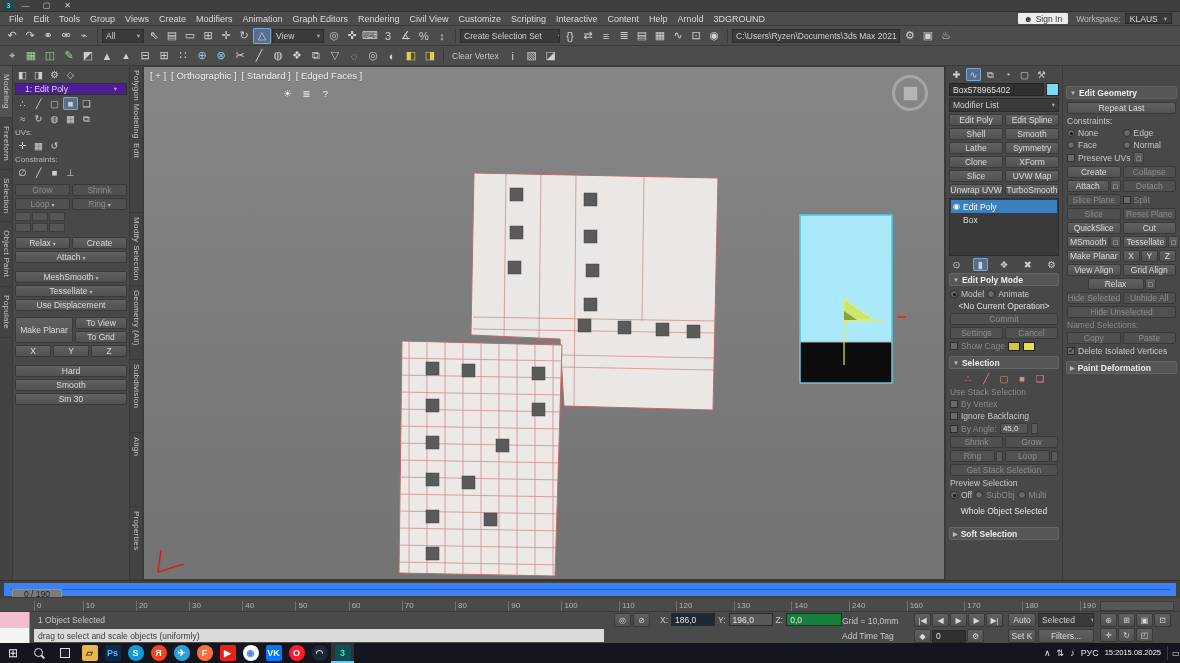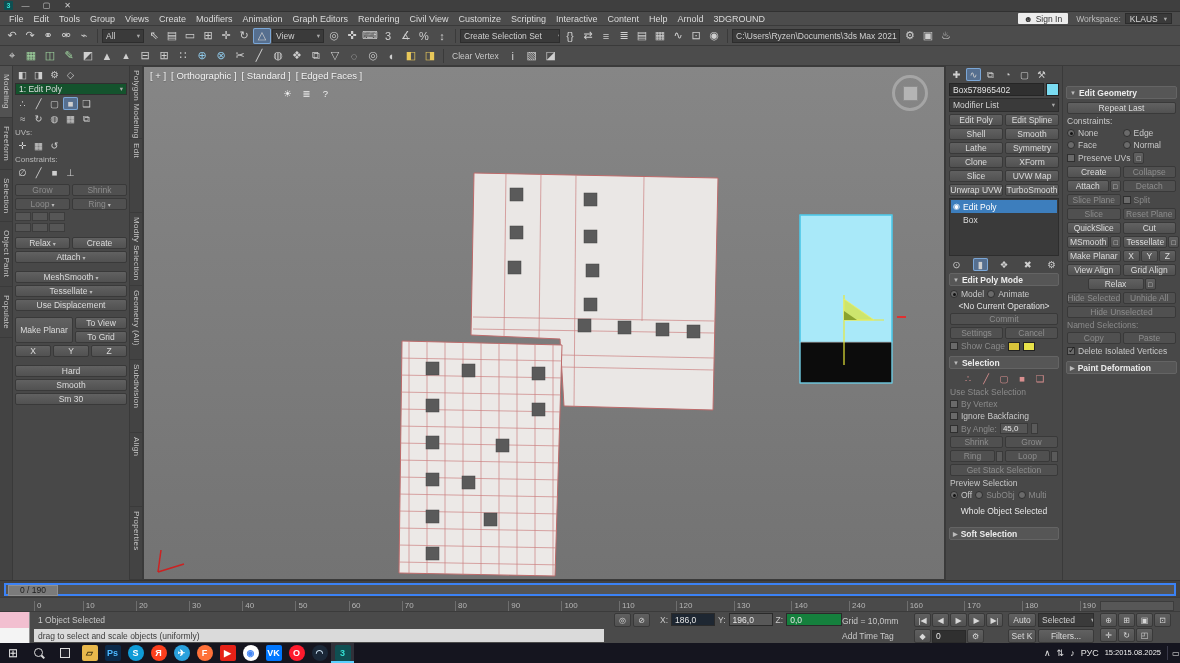--- a/index.html
+++ b/index.html
@@ -30,21 +30,21 @@
 
 #ribbon{left:0;top:66px;width:143px;height:514px;background:#484848;border-right:1px solid #3a3a3a;display:flex}
 #ribbon-tabs{width:13px;background:#434343;border-right:1px solid #393939;display:flex;flex-direction:column}
 .rtab{flex:0 0 auto;padding:8px 0;display:flex;justify-content:center;border-bottom:1px solid #3a3a3a}
 .rtab.active{background:#525252}
 #ribbon-body{flex:1;padding:2px;display:flex;flex-direction:column;gap:2px;overflow:hidden}
 #ribbon-secs{width:13px;background:#434343;border-left:1px solid #393939;display:flex;flex-direction:column}
 .rsec{flex:1;display:flex;justify-content:center;align-items:flex-start;padding-top:4px;border-bottom:1px solid #3a3a3a}
 .vtext{writing-mode:vertical-rl;font-size:8px;color:#c6c6c6;letter-spacing:.3px;white-space:nowrap}
 .rb-row{display:flex;gap:1px;align-items:center}
-.rb-bar{background:#14532d;border:1px solid #2f2f2f;height:12px;display:flex;align-items:center;justify-content:space-between;padding:0 3px;font-size:8.5px;color:#ddd}
+.rb-bar{background:#4c1d95;border:1px solid #2f2f2f;height:12px;display:flex;align-items:center;justify-content:space-between;padding:0 9px;font-size:8.5px;color:#ddd}
 .rb-label{font-size:8px;color:#b8b8b8;margin-top:1px}
 
 .btn{background:linear-gradient(#616161,#515151);border:1px solid #393939;border-radius:2px;height:12px;display:flex;align-items:center;justify-content:center;font-size:8.5px;color:#dcdcdc;padding:0 2px;white-space:nowrap;overflow:hidden}
 .btn.dis{color:#8d8d8d;background:#505050}
 .btn.full{width:100%}
 .btn.sq{width:11px;flex:0 0 auto;font-size:7px}
 .dd::after{content:"▾";font-size:6px;margin-left:2px;color:#bbb}
 .grid2{display:grid;grid-template-columns:1fr 1fr;gap:2px}
 .grid3{display:grid;grid-template-columns:1fr 1fr 1fr;gap:2px}
 .spinbox{width:16px;height:9px;background:#565656;border:1px solid #3c3c3c;flex:0 0 auto}
@@ -76,21 +76,21 @@
 .roll{background:#565656;border:1px solid #646464;border-radius:2px;height:13px;display:flex;align-items:center;padding:0 3px;font-weight:bold;font-size:8.5px;color:#ececec;gap:3px;flex:0 0 auto}
 .roll::before{content:"▼";font-size:6px;color:#bbb}
 .roll.closed::before{content:"▶"}
 .rollbody{display:flex;flex-direction:column;gap:2px;padding:1px 1px 3px}
 .cline{display:flex;align-items:center;gap:3px}
 .center{justify-content:center}
 .subico{color:#d98f8f}
 .valbox{background:#565656;border:1px solid #3a3a3a;height:11px;display:flex;align-items:center;padding:0 2px;font-size:8px;color:#e8e8e8}
 
 #timeslider{left:0;top:580px;width:1180px;height:17px;background:#414141;border-top:1px solid #333;display:flex;align-items:center;padding:0 2px}
-#ts-track{position:relative;flex:1;height:13px;background:#555;border:2px solid #3b82f6;margin:0 2px}
+#ts-track{position:relative;flex:1;height:13px;background:#555;border:6px solid #3b82f6;margin:0 2px}
 #ts-handle{position:absolute;left:2px;top:0;width:50px;height:11px;background:#7b7b7b;border:1px solid #909090;color:#1d1d1d;font-size:8.5px;display:flex;align-items:center;justify-content:center}
 #ruler{left:0;top:597px;width:1180px;height:14px;background:#4a4a4a;border-top:1px solid #3c3c3c;display:flex;align-items:flex-end}
 #ticks{display:flex;justify-content:space-between;margin-left:34px;width:1062px;height:100%;align-items:flex-end}
 .tick{font-size:8px;color:#b5b5b5;border-left:1px solid #6e6e6e;padding:0 0 1px 2px;height:10px;display:flex;align-items:flex-end}
 #ruler-end{width:74px;height:10px;background:#575757;border:1px solid #3c3c3c;margin-left:4px}
 
 #status{left:0;top:611px;width:1180px;height:32px;background:#4a4a4a;border-top:1px solid #3b3b3b}
 .prompt{background:#dadada;color:#3c3c3c;height:13px;display:flex;align-items:center;padding:0 4px;font-size:8.5px;white-space:nowrap;overflow:hidden}
 .xfield{height:13px;display:flex;align-items:center;padding:0 3px;font-size:8.5px;border:1px solid #2a2a2a;color:#e6e6e6}
 .tico{width:17px;height:14px;display:flex;align-items:center;justify-content:center;background:linear-gradient(#606060,#515151);border:1px solid #393939;border-radius:2px;font-size:8px;color:#d8d8d8;flex:0 0 auto}

